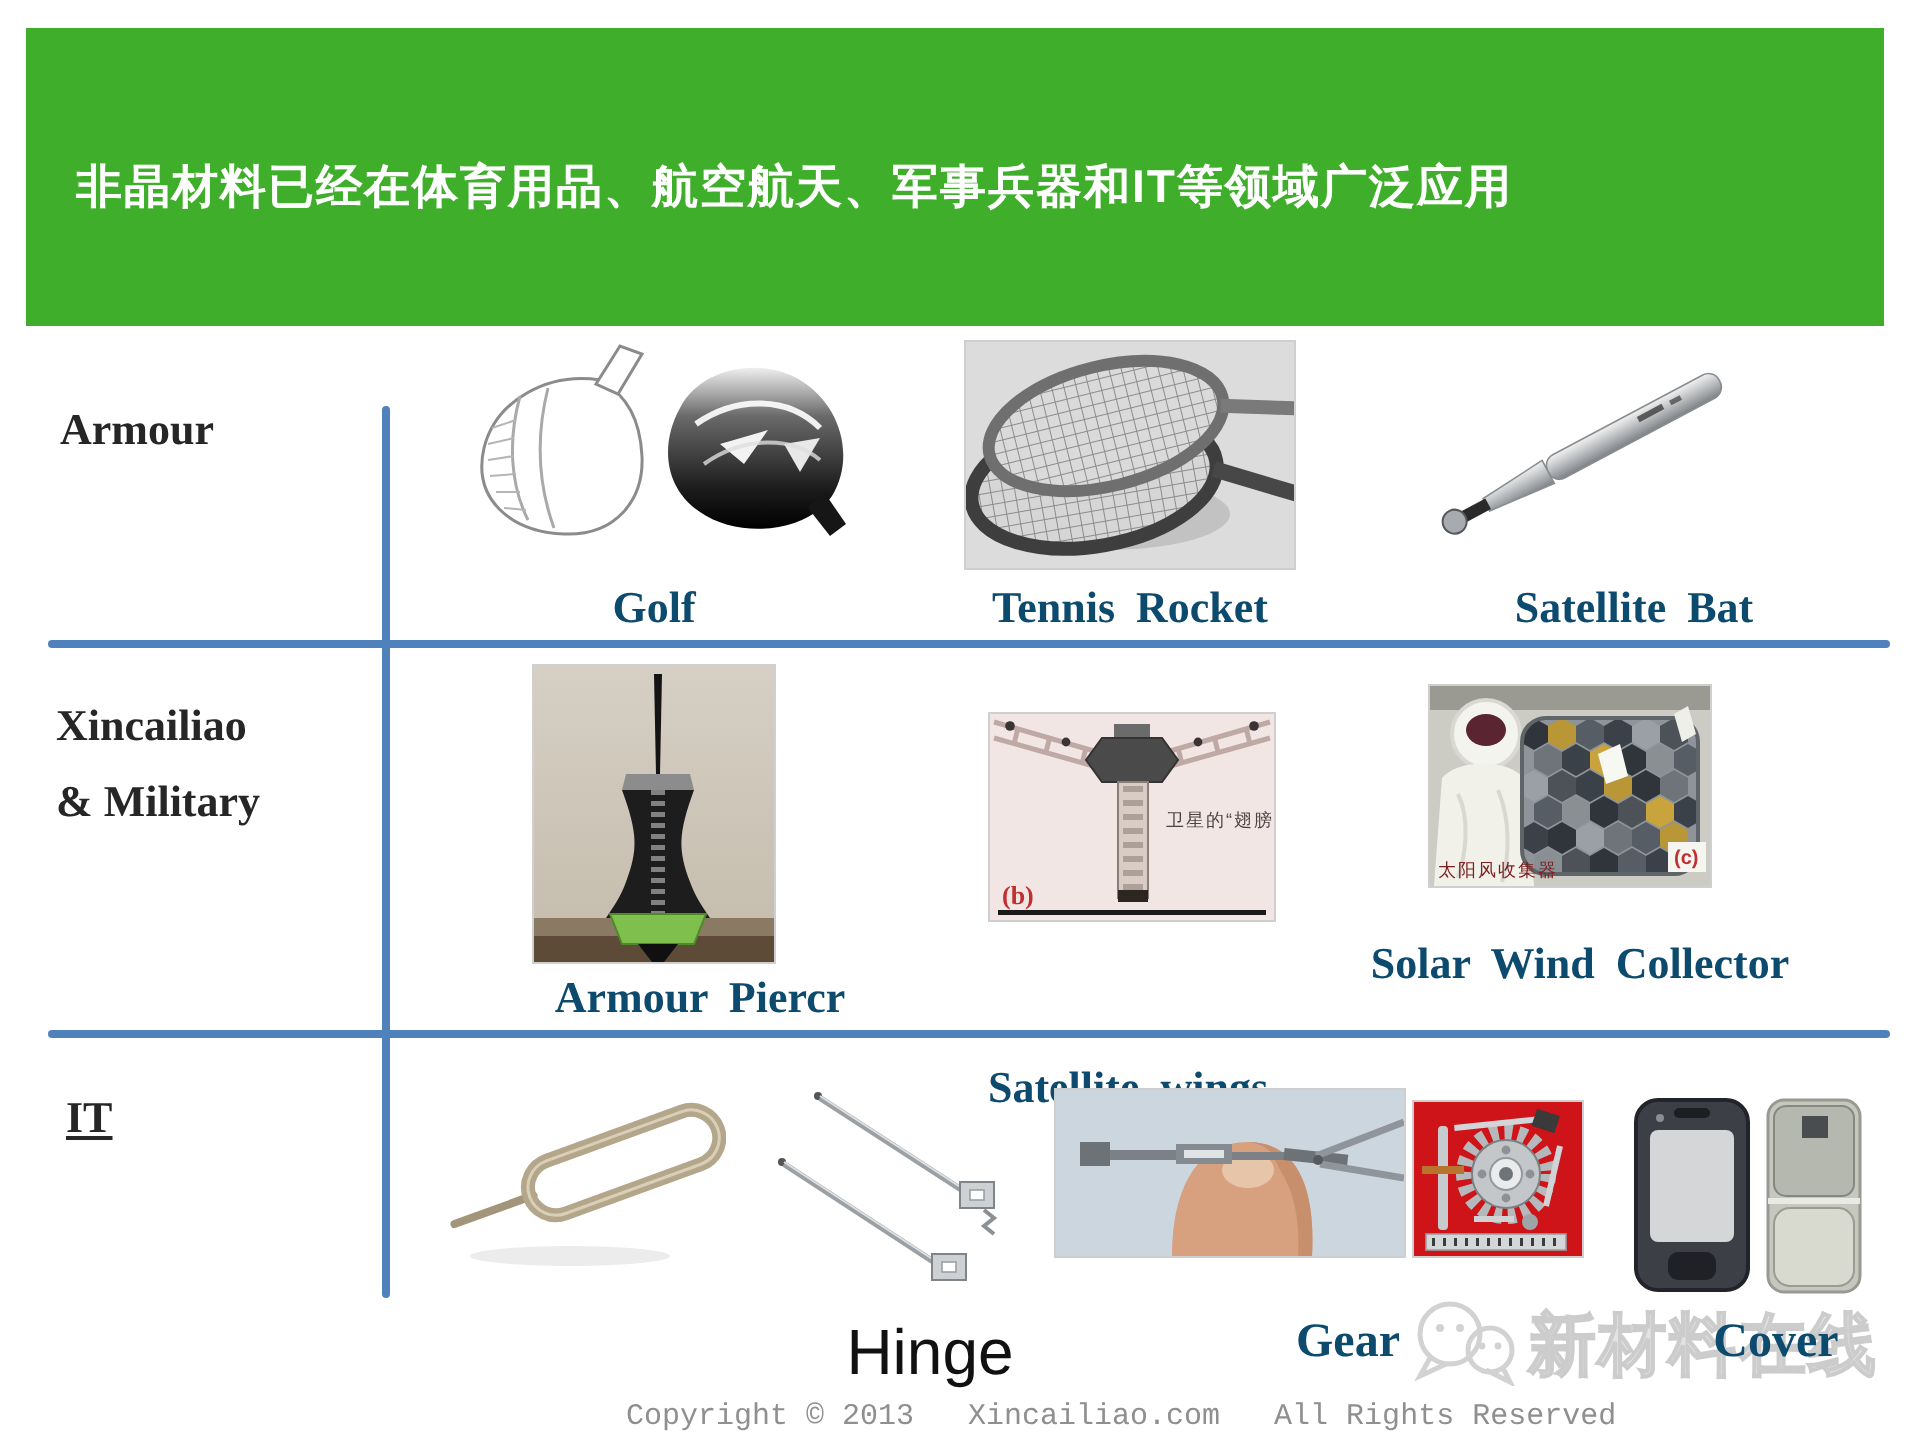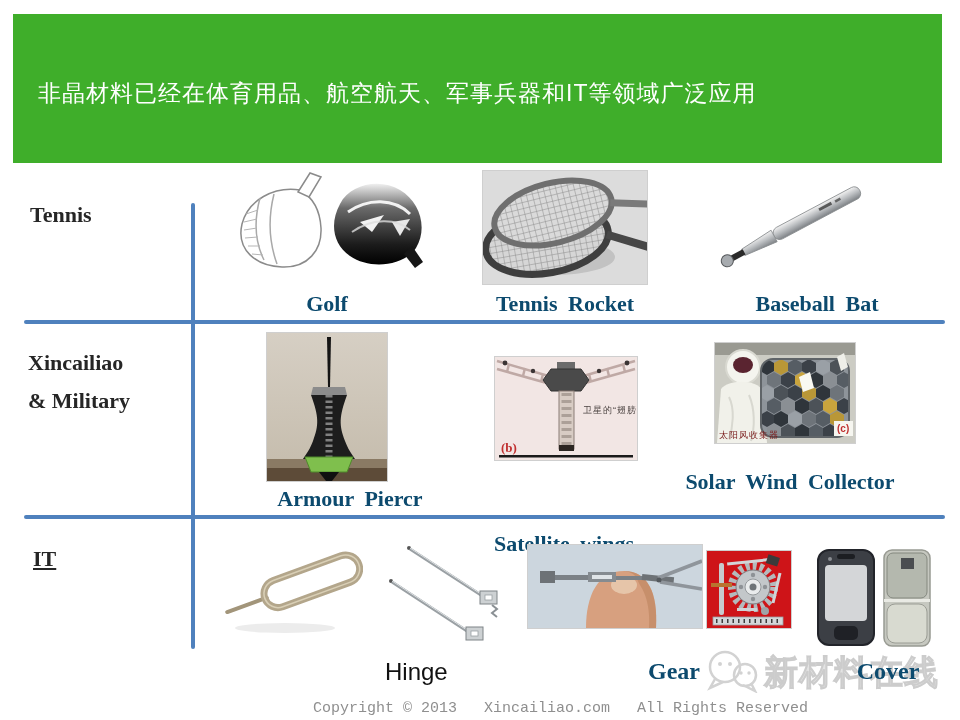--- a/index.html
+++ b/index.html
@@ -1,33 +1,33 @@
 <!DOCTYPE html>
 <html><head>
 <meta charset="utf-8">
 <style>
   html,body{margin:0;padding:0;}
   body{width:960px;height:720px;background:#ffffff;position:relative;overflow:hidden;
        font-family:"Liberation Sans",sans-serif;}
   .abs{position:absolute;}
   
   .banner{left:13px;top:14px;width:929px;height:149px;background:#3FAE2A;}
-  .banner-title{left:25px;top:64px;width:880px;color:#ffffff;font-weight:normal;
+  .banner-title{left:25px;top:64px;width:880px;color:#ffffff;font-weight:bold;
        font-size:23px;letter-spacing:1px;font-family:"Liberation Sans",sans-serif;}
   
   .vline{left:191px;top:203px;width:4px;height:446px;background:#4F81BD;border-radius:2px;}
   .hline{left:24px;width:921px;height:4px;background:#4F81BD;border-radius:2px;}
   
   .sec-label{font-family:"Liberation Serif",serif;font-weight:bold;font-size:22px;color:#262626;}
   
   .cap{font-family:"Liberation Serif",serif;font-weight:bold;font-size:22px;color:#0c4a6e;
        text-align:center;word-spacing:5px;}
   .cap-lg{font-size:24px;}
-  .cap-sans{font-family:"Liberation Sans",sans-serif;font-weight:normal;font-size:24px;
-       color:#111;text-align:left;}
+  .cap-sans{font-family:"Liberation Sans",sans-serif;font-weight:normal;font-size:32px;
+       color:#111;text-align:center;}
   
   .photo{box-shadow:0 0 0 1px #cfcfcf;}
   .img-box svg{display:block;width:100%;height:100%;}
   
   .footer{left:313px;top:700px;color:#8f8f8f;font-family:Liberation Mono, monospace;
        font-size:15px;white-space:pre;}
   
   .wm-text{left:764px;top:650px;font-size:34px;font-weight:bold;color:#e3e3e3;
        -webkit-text-stroke:1px #cccccc;letter-spacing:1px;}
 </style>
@@ -35,21 +35,21 @@
 <body>
 
 <div class="abs banner">
   <div class="abs banner-title">非晶材料已经在体育用品、航空航天、军事兵器和IT等领域广泛应用</div>
 </div>
 
 <div class="abs vline"></div>
 <div class="abs hline" style="top:320px;"></div>
 <div class="abs hline" style="top:515px;"></div>
 
-<div class="abs sec-label" style="left:30px;top:202px;">Tennis</div>
+<div class="abs sec-label" style="left:30px;top:202px;">Armour</div>
 <div class="abs sec-label" style="left:28px;top:350px;">Xincailiao</div>
 <div class="abs sec-label" style="left:28px;top:388px;">&amp; Military</div>
 <div class="abs sec-label" style="left:33px;top:546px;text-decoration:underline;">IT</div>
 
 <div class="abs img-box" style="left:222px;top:170px;width:205px;height:120px;">
   <svg viewBox="0 0 205 120">
     <defs>
       <linearGradient id="golfDark" x1="0" y1="0" x2="0" y2="1">
         <stop offset="0" stop-color="#efefef"></stop>
           <stop offset="0.30" stop-color="#6a6a6a"></stop>
@@ -123,21 +123,21 @@
       <rect x="7" y="51.5" width="19" height="6" fill="#2a2a2a"></rect>
       <circle cx="7" cy="54.5" r="6" fill="#a7abaf" stroke="#55585b" stroke-width="1"></circle>
       <rect x="112" y="51" width="14" height="3" fill="#3c3c3c" opacity="0.8"></rect>
       <rect x="130" y="51.5" width="6" height="2.5" fill="#3c3c3c" opacity="0.7"></rect>
     </g>
   </svg>
 </div>
 
 <div class="abs cap" style="left:227px;top:291px;width:200px;">Golf</div>
 <div class="abs cap" style="left:465px;top:291px;width:200px;">Tennis Rocket</div>
-<div class="abs cap" style="left:717px;top:291px;width:200px;">Baseball Bat</div>
+<div class="abs cap" style="left:717px;top:291px;width:200px;">Satellite Bat</div>
 
 <div class="abs img-box photo" style="left:267px;top:333px;width:120px;height:148px;">
   <svg viewBox="0 0 120 148">
     <defs>
       <linearGradient id="wall" x1="0" y1="0" x2="0" y2="1">
         <stop offset="0" stop-color="#d6cfc4"></stop>
           <stop offset="1" stop-color="#c4bbab"></stop>
       </linearGradient>
     </defs>
     <rect width="120" height="148" fill="url(#wall)"></rect>

